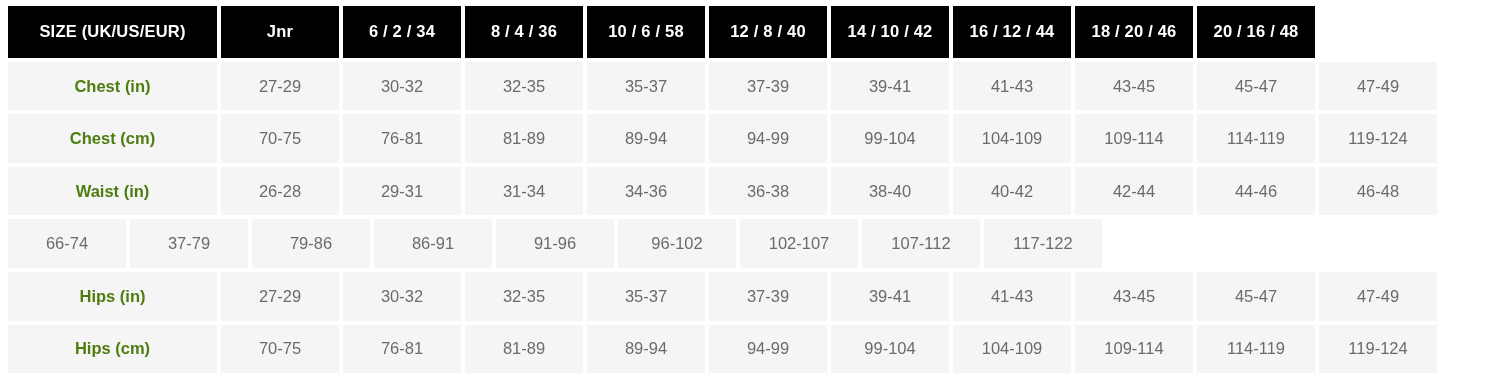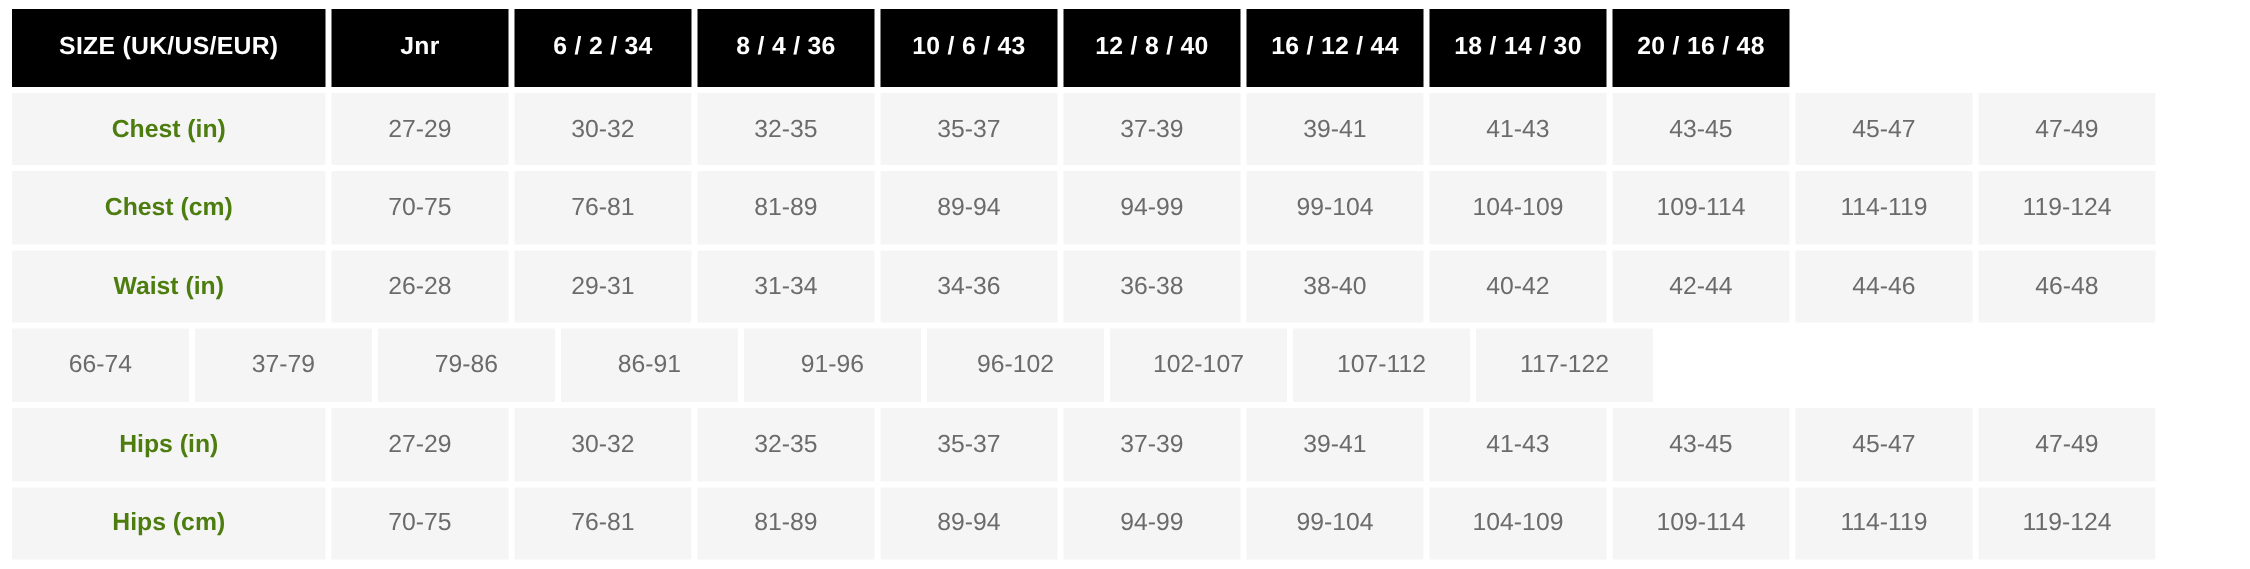--- a/index.html
+++ b/index.html
@@ -77,24 +77,25 @@
 </style>
 </head>
 <body>
 
 <div class="size-chart">
   <div class="chart-row header-row" style="flex: 1 1 0px;">
       <div class="cell label-col">SIZE (UK/US/EUR)</div>
       <div class="cell size-col">Jnr</div>
       <div class="cell size-col">6 / 2 / 34</div>
       <div class="cell size-col">8 / 4 / 36</div>
-      <div class="cell size-col">10 / 6 / 43</div>
+      <div class="cell size-col">10 / 6 / 58</div>
       <div class="cell size-col">12 / 8 / 40</div>
+      <div class="cell size-col">14 / 10 / 42</div>
       <div class="cell size-col">16 / 12 / 44</div>
-      <div class="cell size-col">18 / 14 / 30</div>
+      <div class="cell size-col">18 / 20 / 46</div>
       <div class="cell size-col">20 / 16 / 48</div>
     </div>
   <div id="body-rows" style="display: flex; flex-direction: column; flex: 6 1 0px; min-height: 0px; margin-top: 4px;">
       <div class="chart-row data-row">
         <div class="cell label-col">Chest (in)</div>
         <div class="cell size-col">27-29</div>
         <div class="cell size-col">30-32</div>
         <div class="cell size-col">32-35</div>
         <div class="cell size-col">35-37</div>
         <div class="cell size-col">37-39</div>

